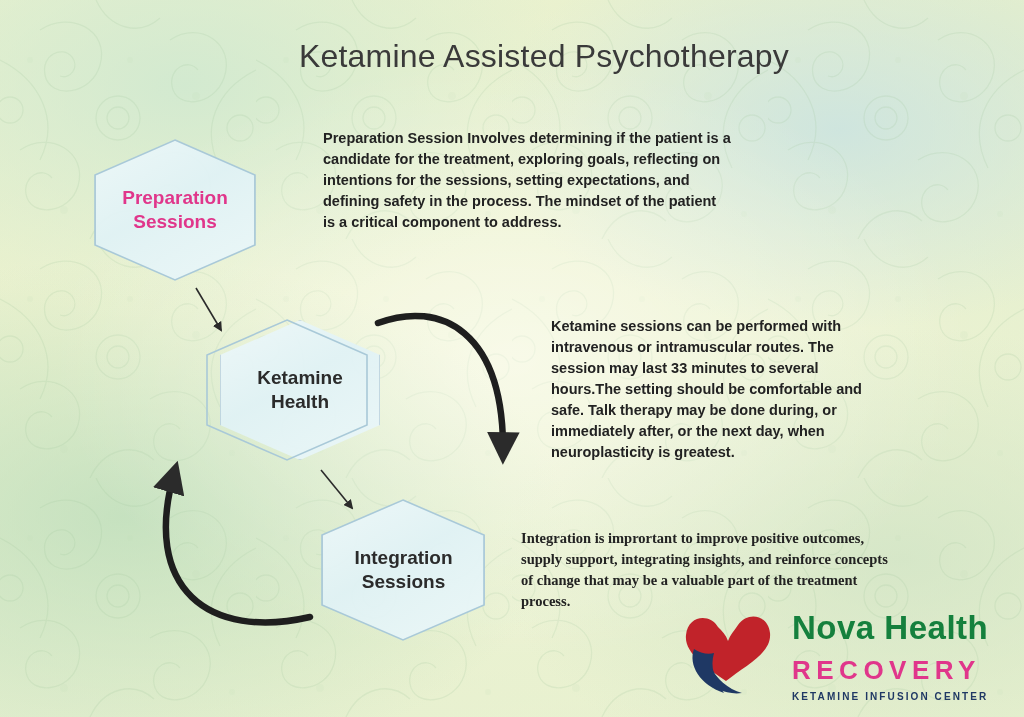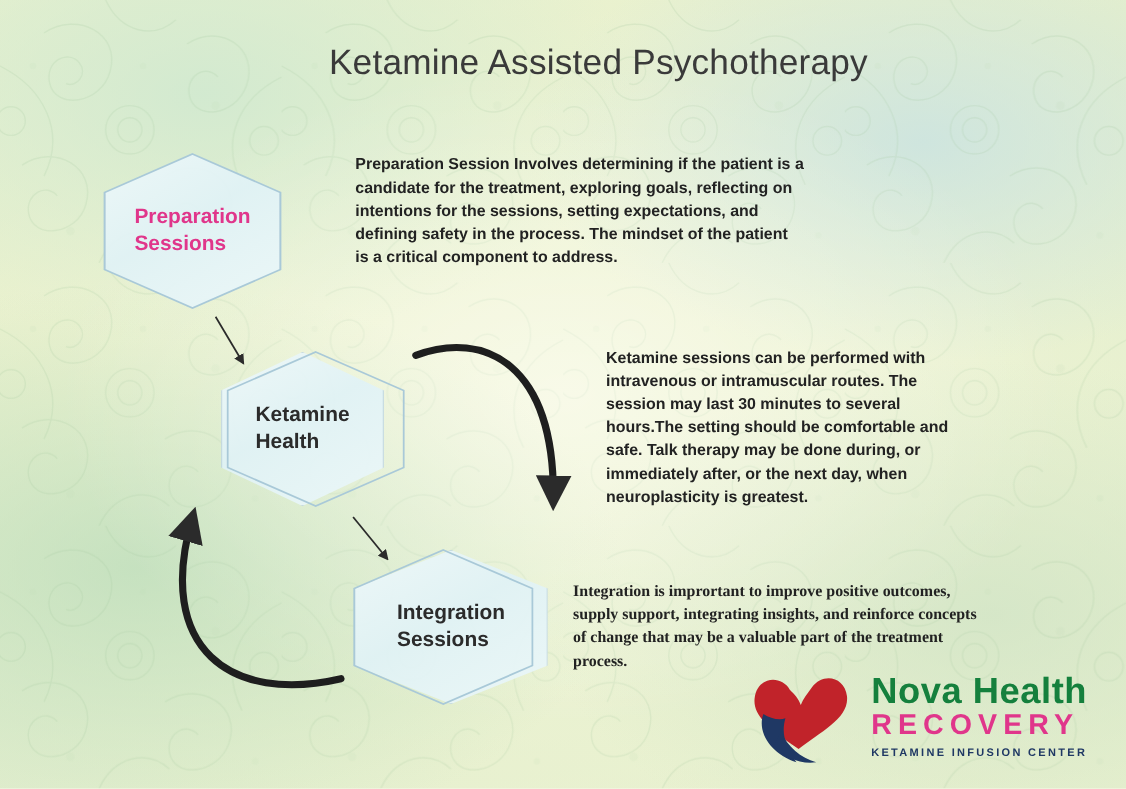--- a/index.html
+++ b/index.html
@@ -50,21 +50,21 @@
     color: #3a3a3a;
     letter-spacing: 0.2px;
     font-weight: 400;
     padding-left: 32px;
   }
   .hex {
     position: absolute;
     display: flex;
     align-items: center;
     justify-content: center;
-    text-align: left;
+    text-align: center;
     clip-path: polygon(50% 0%, 100% 25%, 100% 75%, 50% 100%, 0% 75%, 0% 25%);
     background: linear-gradient(150deg, rgba(238,248,250,0.95) 0%, rgba(224,242,246,0.92) 45%, rgba(235,247,249,0.95) 100%);
     box-shadow: inset 0 0 0 1px rgba(150,180,200,0.45);
   }
   .hex-label {
     font-size: 19px;
     font-weight: bold;
     line-height: 1.25;
     color: #2b2b2b;
     padding: 0 10px;
@@ -98,21 +98,21 @@
     color: #15803d;
     line-height: 1;
     letter-spacing: 0.5px;
   }
   .logo-sub {
     font-size: 26px;
     font-weight: bold;
     color: #e0368b;
     letter-spacing: 5.5px;
     line-height: 1.15;
-    margin-top: 0;
+    margin-top: 12px;
   }
   .logo-tag {
     font-size: 10px;
     font-weight: bold;
     color: #1f3864;
     letter-spacing: 2.1px;
     margin-top: 5px;
   }
   svg.overlay {
     position: absolute;
@@ -162,28 +162,28 @@
 
   <div class="title">Ketamine Assisted Psychotherapy</div>
 
   <div class="hex" style="left:95px; top:140px; width:160px; height:140px;">
     <div class="hex-label pink">
       <span>Preparation</span><br>
       <span>Sessions</span>
     </div>
   </div>
 
-  <div class="hex" style="left:201px; top:320px; width:148px; height:140px;">
+  <div class="hex" style="left:220px; top:320px; width:160px; height:140px;">
     <div class="hex-label">
       <span>Ketamine</span><br>
       <span>Health</span>
     </div>
   </div>
 
-  <div class="hex" style="left:322px; top:500px; width:176px; height:140px;">
+  <div class="hex" style="left:322px; top:500px; width:163px; height:140px;">
     <div class="hex-label">
       <span>Integration</span><br>
       <span>Sessions</span>
     </div>
   </div>
 
   <svg class="overlay" viewBox="0 0 1024 717">
     <defs>
       <marker id="arrowSmall" viewBox="0 0 10 10" refX="8" refY="5" markerWidth="6" markerHeight="6" orient="auto-start-reverse">
         <path d="M 0 0 L 10 5 L 0 10 z" fill="#2b2b2b"></path>
@@ -201,23 +201,23 @@
 
     <path d="M 196 288 L 221 330" stroke="#2b2b2b" stroke-width="1.6" fill="none" marker-end="url(#arrowSmall)"></path>
 
     <path d="M 321 470 L 352 508" stroke="#2b2b2b" stroke-width="1.6" fill="none" marker-end="url(#arrowSmall)"></path>
 
     <path d="M 378 323 C 440 300, 505 330, 503 455" stroke="#1e1e1e" stroke-width="6.5" fill="none" stroke-linecap="round" marker-end="url(#arrowBig)"></path>
 
     <path d="M 310 617 C 210 640, 140 590, 175 470" stroke="#1e1e1e" stroke-width="6.5" fill="none" stroke-linecap="round" marker-end="url(#arrowBig)"></path>
   </svg>
 
-  <div class="para" style="left:323px; top:140px; width:408px;">Preparation Session Involves determining if the patient is a candidate for the treatment, exploring goals, reflecting on intentions for the sessions, setting expectations, and defining safety in the process. The mindset of the patient is a critical component to address.</div>
-
-  <div class="para" style="left:551px; top:316px; width:332px;">Ketamine sessions can be performed with intravenous or intramuscular routes. The session may last 30 minutes to several hours.The setting should be comfortable and safe. Talk therapy may be done during, or immediately after, or the next day, when neuroplasticity is greatest.</div>
+  <div class="para" style="left:323px; top:128px; width:408px;">Preparation Session Involves determining if the patient is a candidate for the treatment, exploring goals, reflecting on intentions for the sessions, setting expectations, and defining safety in the process. The mindset of the patient is a critical component to address.</div>
+
+  <div class="para" style="left:551px; top:316px; width:332px;">Ketamine sessions can be performed with intravenous or intramuscular routes. The session may last 33 minutes to several hours.The setting should be comfortable and safe. Talk therapy may be done during, or immediately after, or the next day, when neuroplasticity is greatest.</div>
 
   <div class="para" style="left:521px; top:528px; width:372px;font-family:Liberation Serif, serif;">Integration is imprortant to improve positive outcomes, supply support, integrating insights, and reinforce concepts of change that may be a valuable part of the treatment process.</div>
 
   <div class="logo">
     <svg width="110" height="92" viewBox="0 0 110 92" style="position:absolute; left:0; top:2px;">
       <path d="M38 18 C30 4, 8 6, 6 26 C4 44, 26 58, 46 72 C66 56, 92 44, 90 24 C88 6, 68 2, 58 16 C54 22, 50 26, 48 32 C46 26, 42 22, 38 18 Z" fill="#c1232a"></path>
       <path d="M14 40 C8 56, 20 76, 44 84 C34 70, 30 58, 34 44 C28 46, 20 44, 14 40 Z" fill="#1f3864"></path>
       <path d="M30 56 C36 70, 48 80, 62 84 C48 86, 32 80, 24 68 Z" fill="#1f3864"></path>
     </svg>
     <div class="logo-text">

